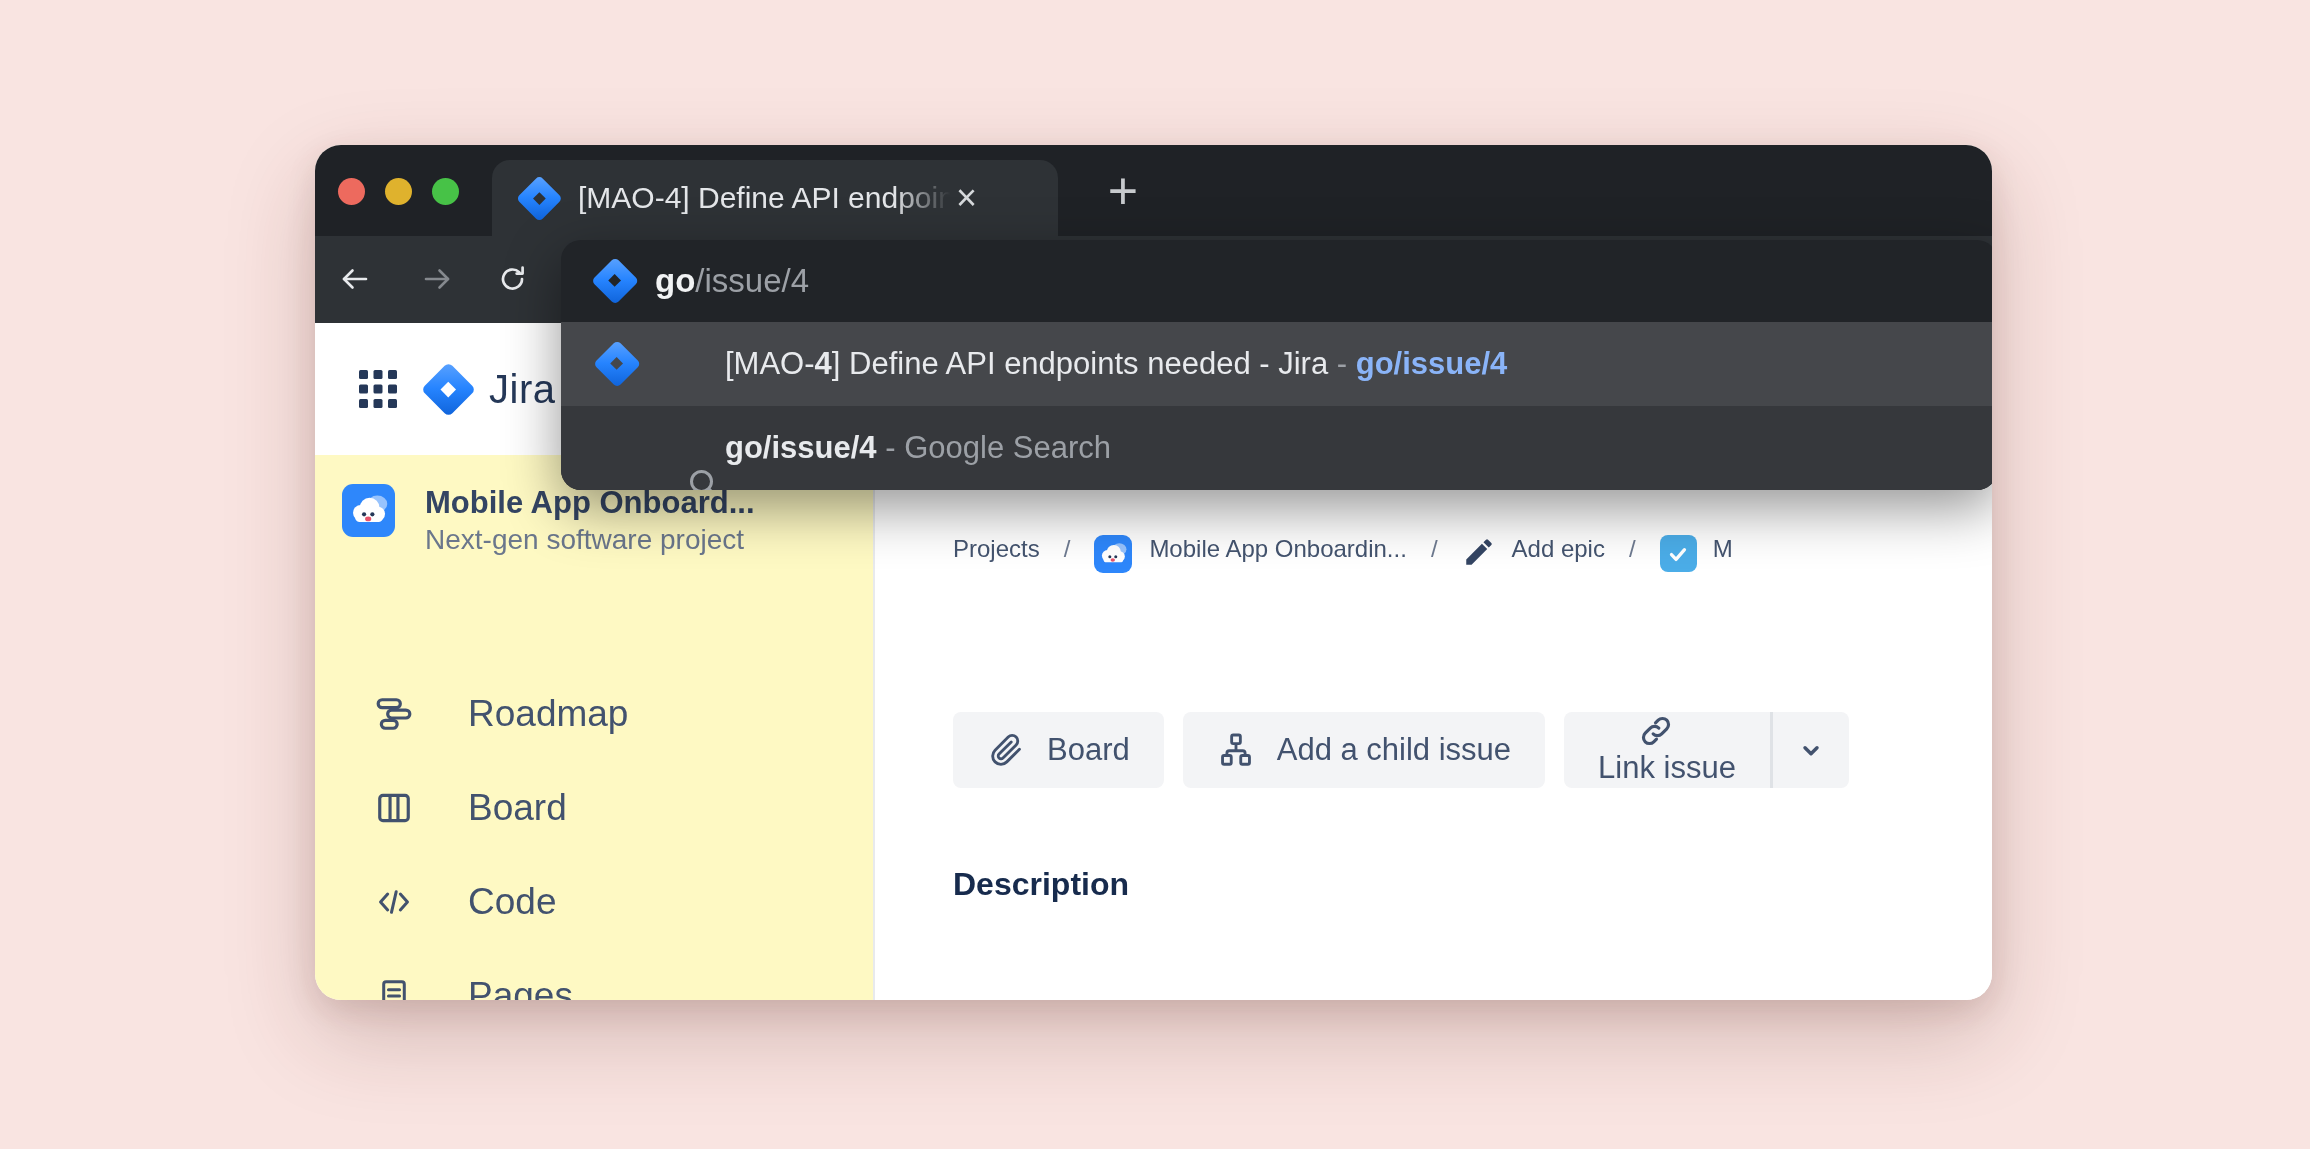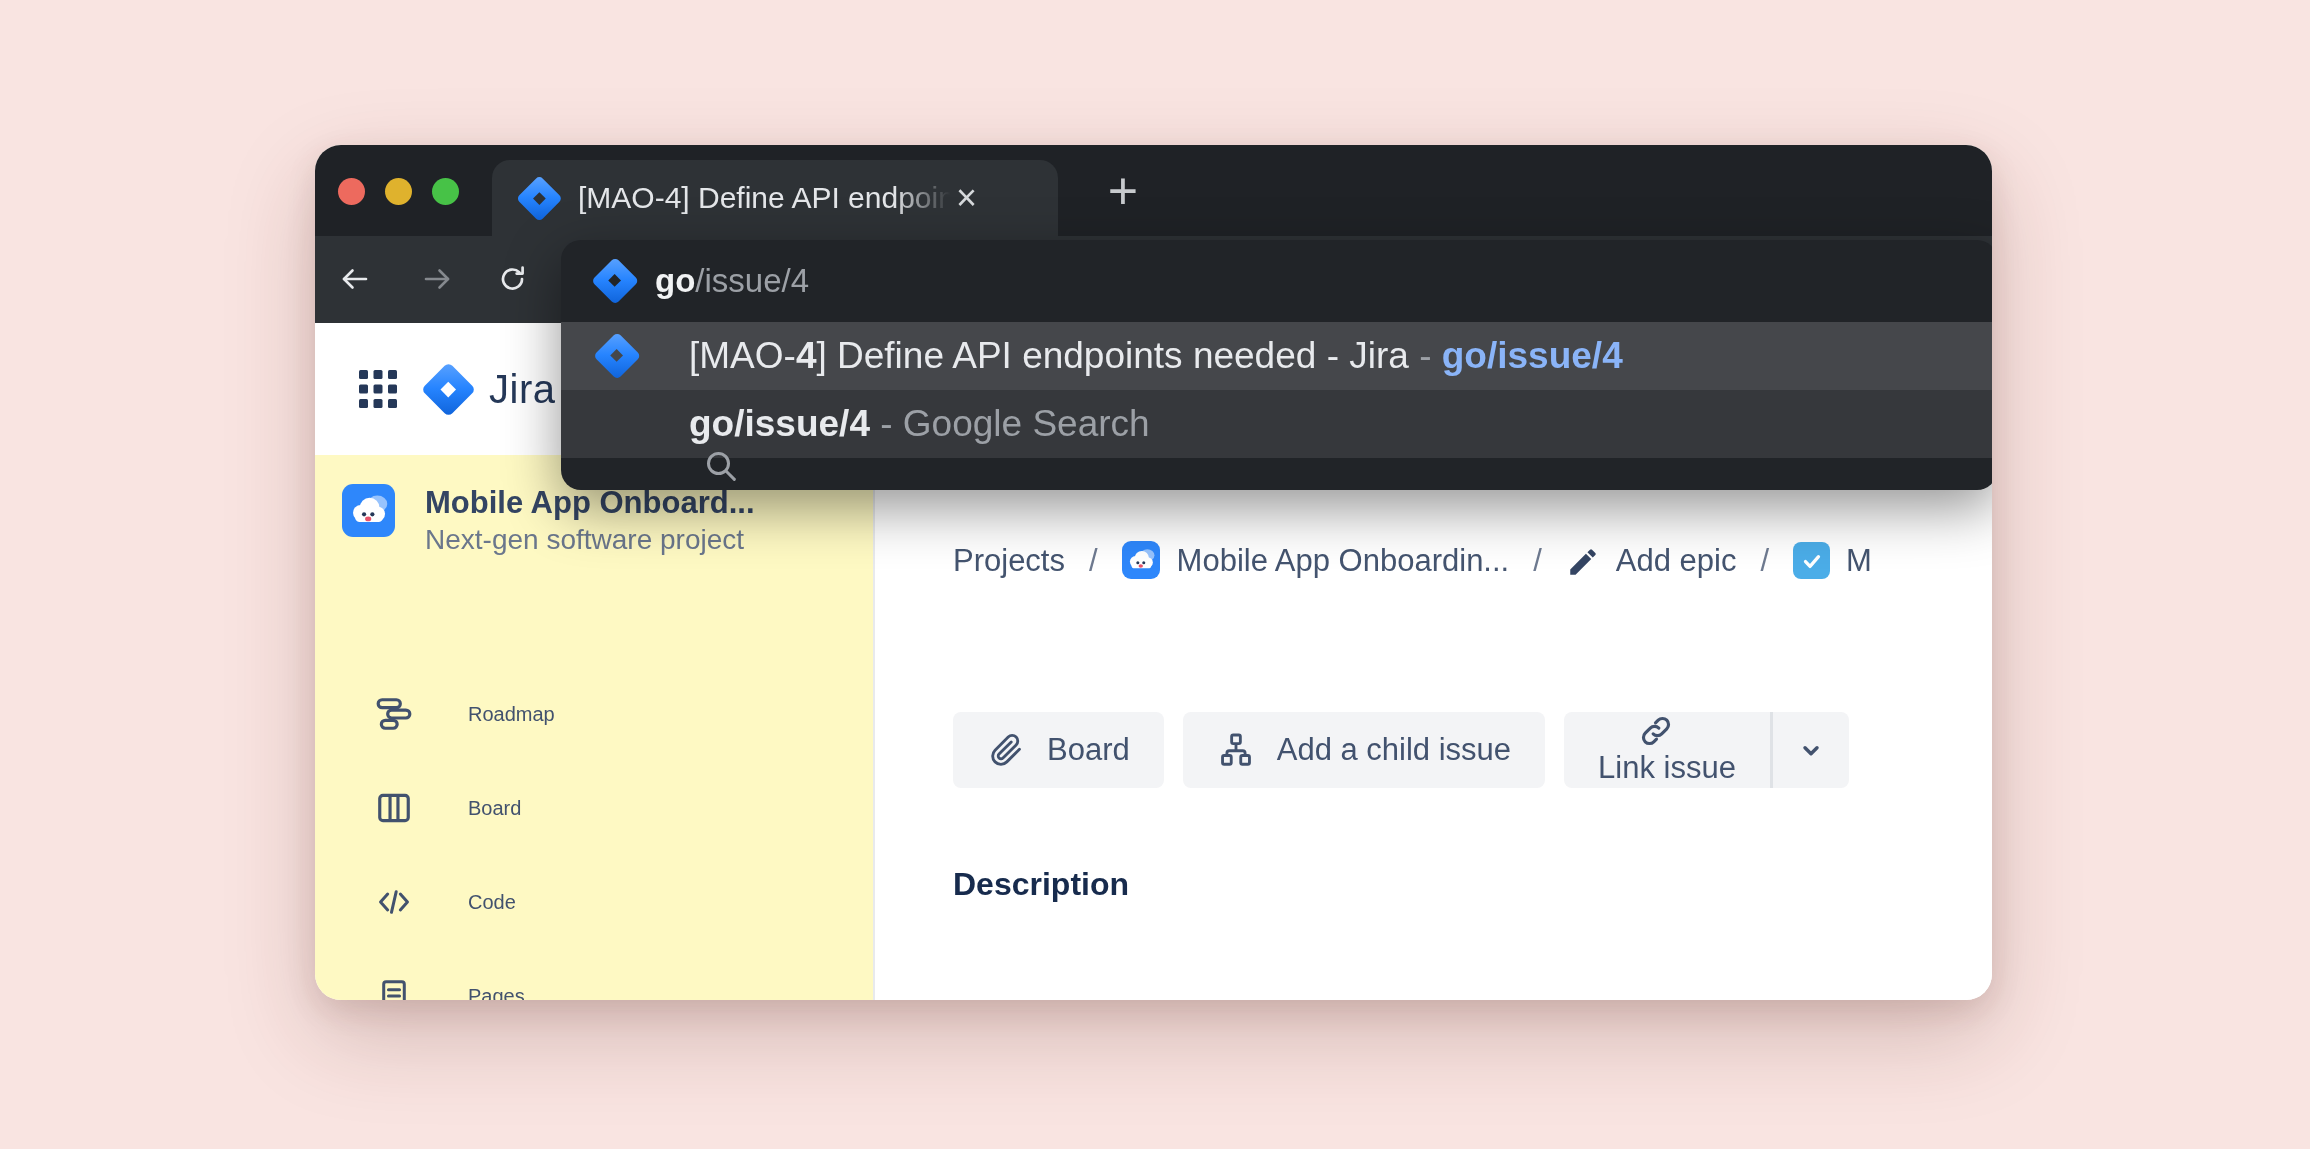--- a/index.html
+++ b/index.html
@@ -49,25 +49,25 @@
   .sidebar { width:560px; min-width:560px; background:#fef9c3; border-right:2px solid #E8EAED;
              position:relative; overflow:hidden;text-decoration:underline; }
   .proj { position:absolute; left:27px; top:29px; display:flex; align-items:flex-start; }
   .avatar-cloud { width:53px; height:53px; border-radius:11px; background:#2E87FB; overflow:hidden; flex:none; }
   .proj-txt { margin-left:30px; }
   .proj-name { font-size:31px; font-weight:700; color:#344563; line-height:38px; }
   .proj-sub  { font-size:28px; color:#6B778C; line-height:36px; }
   .snav { position:absolute; left:0; top:212px; width:100%; }
   .snav-item { height:94px; display:flex; align-items:center; cursor:pointer; }
   .snav-ic { width:38px; height:38px; margin-left:60px; flex:none; }
-  .snav-label { margin-left:55px; font-size:20px; color:#42526E; }
+  .snav-label { margin-left:55px; font-size:37px; color:#42526E; }
 
   .main { flex:1; position:relative; overflow:hidden; background:#fff; }
-  .crumbs { position:absolute; left:78px; top:80px; height:44px; display:flex; align-items:flex-end;
-            white-space:nowrap; font-size:31px; color:#44546F; }
+  .crumbs { position:absolute; left:78px; top:80px; height:44px; display:flex; align-items:flex-start;
+            white-space:nowrap; font-size:24px; color:#44546F; }
   .crumb-sep { margin:0 24px; color:#6E7A90; }
   .crumb-avatar { width:38px; height:38px; border-radius:9px; background:#2E87FB; margin-right:17px; overflow:hidden; flex:none; }
   .pencil-wrap { width:34px; height:34px; margin-right:16px; flex:none; }
   .check-avatar { width:37px; height:37px; border-radius:8px; background:#4BADE8; margin-right:16px;
                   display:flex; align-items:center; justify-content:center; flex:none; }
   .check-avatar svg { width:26px; height:26px; }
 
   .issue-title { position:absolute; left:78px; top:156px; font-size:47px; font-weight:700;
                  color:#172B4D; letter-spacing:-.5px; white-space:nowrap; }
 
@@ -85,21 +85,21 @@
   .desc-body { position:absolute; left:78px; top:479px; font-size:31px; color:#172B4D; white-space:pre; }
   .desc-link { color:#0C66E4; cursor:pointer; }
 
   
   .overlay { position:absolute; left:246px; top:95px; width:1436px; height:250px; background:#212428;
              border-radius:20px; overflow:hidden; z-index:10; box-shadow:0 18px 55px rgba(0,0,0,.42); }
   .o-url { height:82px; display:flex; align-items:center; white-space:pre; }
   .o-url .jira-mark { width:44px; height:44px; margin-left:32px; --hole:#212428; }
   .o-url-text { margin-left:18px; font-size:33px; color:#9CA0A6; }
   .o-typed { color:#F1F3F4; font-weight:700; }
-  .o-row { height:68px; display:flex; align-items:center; white-space:pre; font-size:37px; }
+  .o-row { height:84px; display:flex; align-items:center; white-space:pre; font-size:31px;gap:36px; }
   .o-row1 { background:#45474B; color:#E8EAED; }
   .o-row1 .jira-mark { width:44px; height:44px; margin-left:34px; --hole:#45474B; }
   .o-row1 .o-txt { margin-left:50px; }
   .o-bold { font-weight:700; }
   .o-dim { color:#9CA0A6; }
   .o-link { color:#8AB4F8; font-weight:700; }
   .o-row2 { background:#36383C; color:#E8EAED; }
   .o-row2 .search-wrap { width:40px; height:40px; margin-left:37px; flex:none; }
   .o-row2 .o-txt { margin-left:51px; }
 </style>

